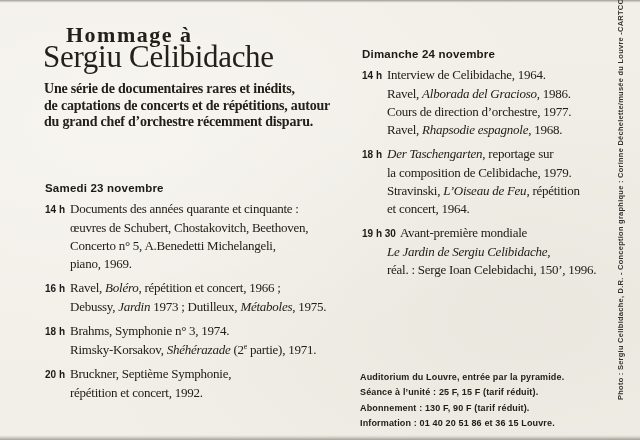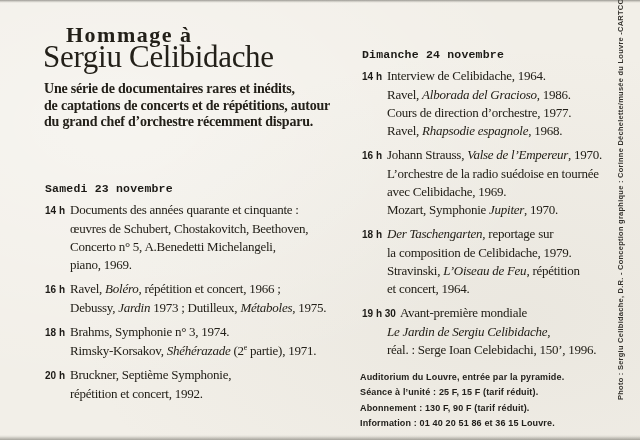--- a/index.html
+++ b/index.html
@@ -29,21 +29,21 @@
     font-size:31px; letter-spacing:-0.3px; line-height:1;
   }
   .lede {
     position:absolute; left:44px; top:81px;
     font-size:14px; line-height:16.5px; letter-spacing:-0.2px; white-space:pre;font-weight:bold;
   }
   .day-col { position:absolute; }
   #day-left  { left:45px;  top:182px; width:306px; }
   #day-right { left:362px; top:48px;  width:268px; }
   .day-heading {
-    font-family:Liberation Mono, monospace; font-weight:bold;
+    font-family:Liberation Sans, sans-serif; font-weight:bold;
     font-size:11.5px; letter-spacing:0.2px; color:#1c1a16;
   }
   .sched-items { margin-top:6px; }
   .sched-item {
     font-size:13px; line-height:18px; letter-spacing:-0.25px;
     padding-left:25px; text-indent:-25px; margin-bottom:6px;
   }
   .sched-item .time {
     font-family:"Liberation Sans", sans-serif; font-weight:bold;
     font-size:10px; letter-spacing:0; text-indent:0;
@@ -91,24 +91,20 @@
     </div>
 </div>
 
 <div class="day-col" id="day-right">
   <div class="day-heading">Dimanche 24 novembre</div>
   <div class="sched-items">
       <div class="sched-item"><b class="time">14 h</b><span class="txt">Interview de Celibidache, 1964.
 Ravel, <i>Alborada del Gracioso</i>, 1986.
 Cours de direction d’orchestre, 1977.
 Ravel, <i>Rhapsodie espagnole</i>, 1968.</span></div>
-      <div class="sched-item"><b class="time">16 h</b><span class="txt">Johann Strauss, <i>Valse de l’Empereur</i>, 1970.
-L’orchestre de la radio suédoise en tournée
-avec Celibidache, 1969.
-Mozart, Symphonie <i>Jupiter</i>, 1970.</span></div>
       <div class="sched-item"><b class="time">18 h</b><span class="txt"><i>Der Taschengarten</i>, reportage sur
 la composition de Celibidache, 1979.
 Stravinski, <i>L’Oiseau de Feu</i>, répétition
 et concert, 1964.</span></div>
       <div class="sched-item"><b class="time">19 h 30</b><span class="txt">Avant-première mondiale
 <i>Le Jardin de Sergiu Celibidache</i>,
 réal. : Serge Ioan Celebidachi, 150’, 1996.</span></div>
     </div>
 </div>
 

